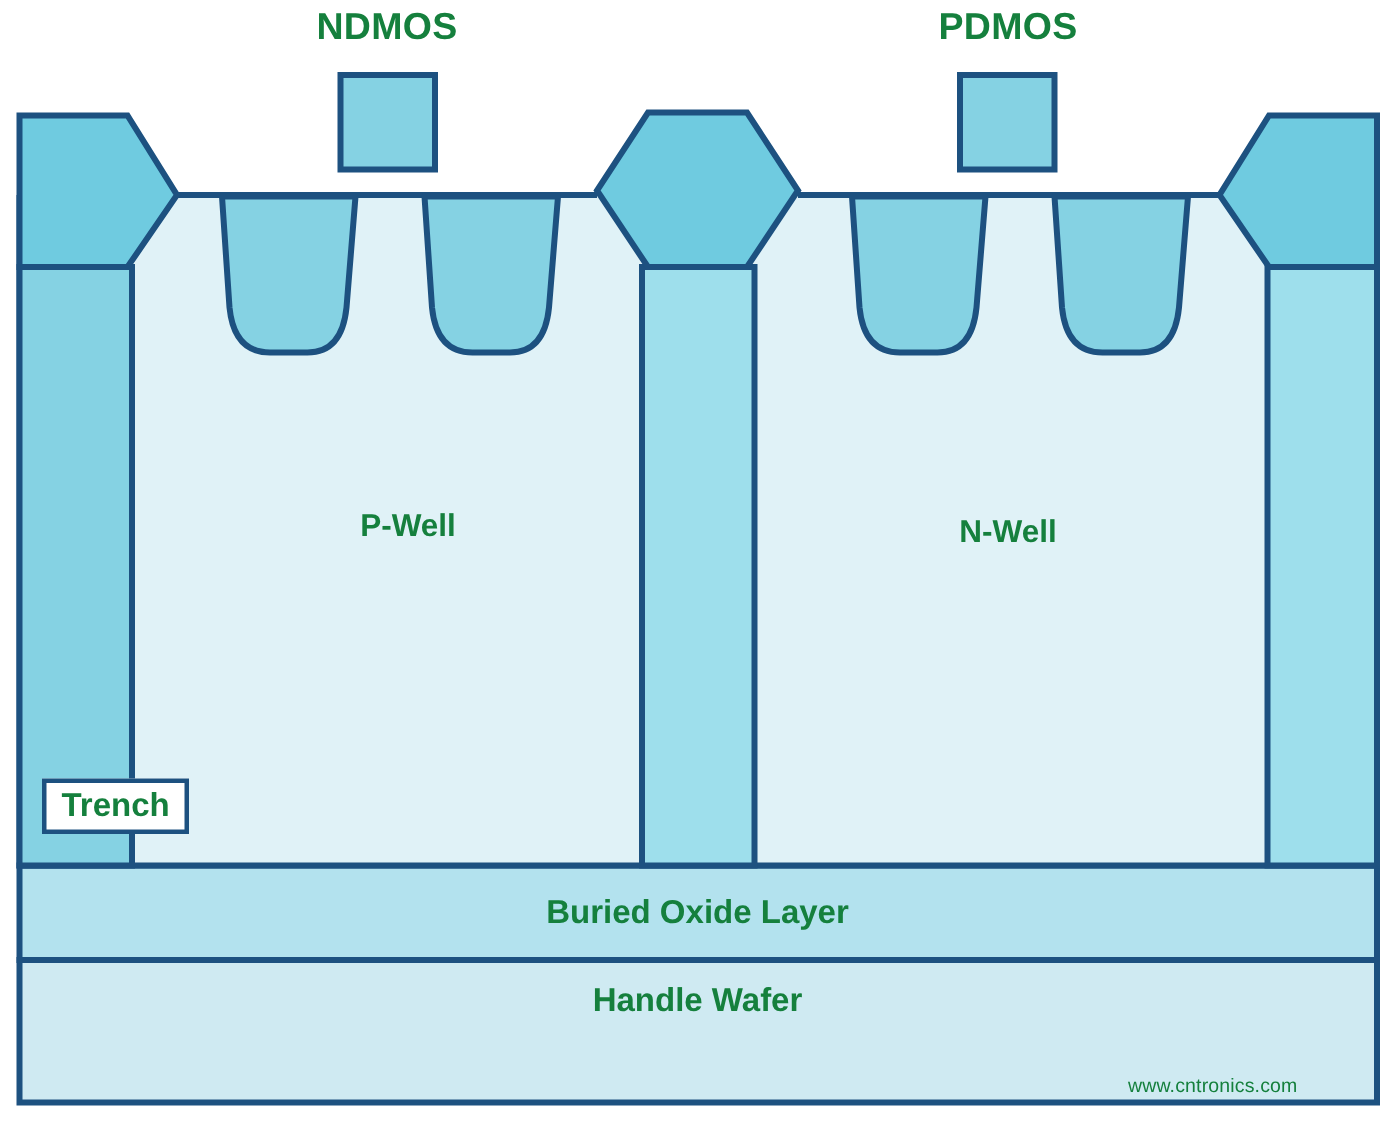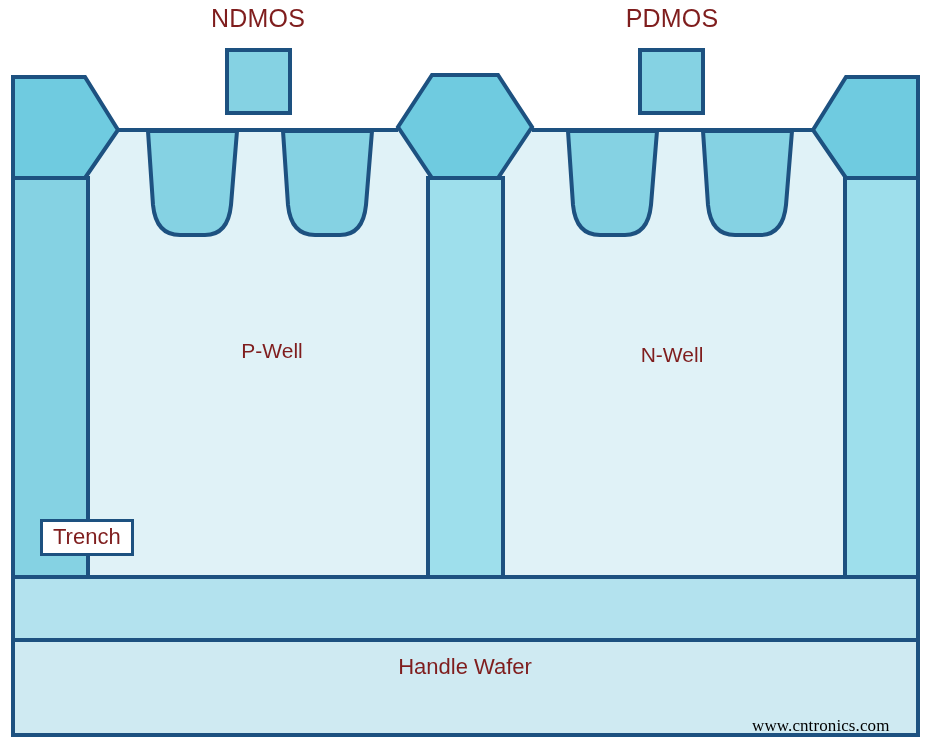--- a/index.html
+++ b/index.html
@@ -22,22 +22,22 @@
     position: absolute;
     left: 0;
     top: 0;
     width: 930px;
     height: 750px;
     display: block;
   }
   .lbl {
     position: absolute;
     font-family: "Liberation Sans", sans-serif;
-    font-weight: normal;
-    color: #7f1d1d;
+    font-weight: bold;
+    color: #15803d;
     white-space: nowrap;
     line-height: 1;
   }
   .lbl-device {
     font-size: 25px;
     letter-spacing: 0.2px;
   }
   .lbl-well {
     font-size: 21px;
   }
@@ -46,23 +46,23 @@
   }
   .lbl-trench {
     font-size: 22px;
     background: #ffffff;
     border: 3px solid #1d5180;
     padding: 3px 10px 5px 10px;
     line-height: 1.05;
   }
   .watermark {
     position: absolute;
-    font-family: Liberation Serif, serif;
-    font-size: 17px;
-    color: #000000;
+    font-family: Liberation Sans, sans-serif;
+    font-size: 13px;
+    color: #15803d;
     white-space: nowrap;
     letter-spacing: 0.1px;
   }
 </style>
 </head>
 <body>
 
 <div id="stage">
 
   <svg id="diagram-svg" viewBox="0 0 930 750" xmlns="http://www.w3.org/2000/svg">
@@ -99,20 +99,21 @@
   </svg>
 
   <div class="lbl lbl-device" style="left:258px; top:6px; transform:translateX(-50%);">NDMOS</div>
 
   <div class="lbl lbl-device" style="left:672px; top:6px; transform:translateX(-50%);">PDMOS</div>
 
   <div class="lbl lbl-well" style="left:272px; top:340px; transform:translateX(-50%);">P-Well</div>
 
   <div class="lbl lbl-well" style="left:672px; top:344px; transform:translateX(-50%);">N-Well</div>
 
+  <div class="lbl lbl-layer" style="left:465px; top:597px; transform:translateX(-50%);">Buried Oxide Layer</div>
 
   <div class="lbl lbl-layer" style="left:465px; top:656px; transform:translateX(-50%);">Handle Wafer</div>
 
-  <div class="lbl lbl-trench" style="left:40px; top:519px;text-align:right;">Trench</div>
+  <div class="lbl lbl-trench" style="left:28px; top:519px;text-align:right;">Trench</div>
 
   <div class="watermark" style="left:752px; top:716px;">www.cntronics.com</div>
 
 </div>
 
 </body></html>

